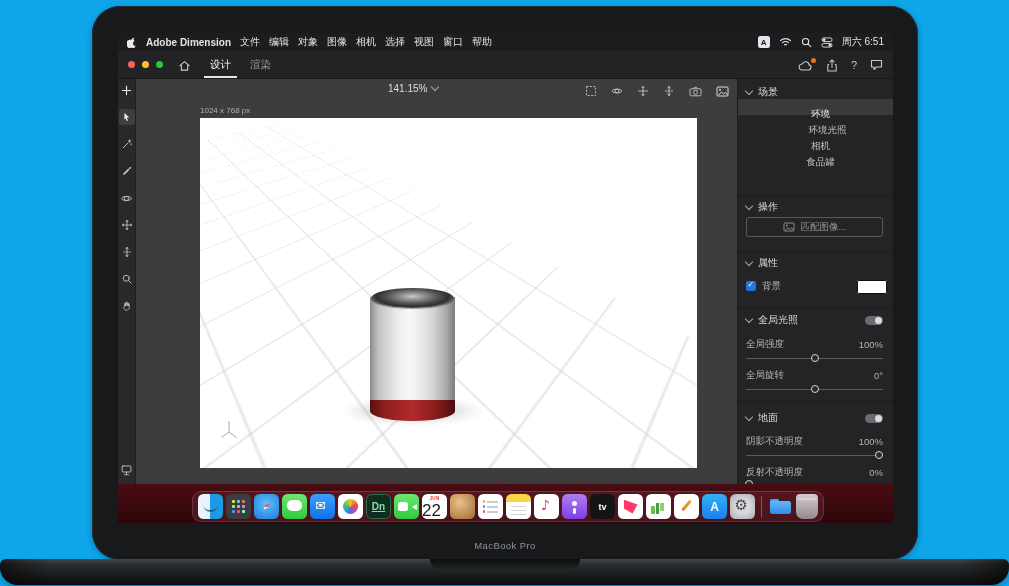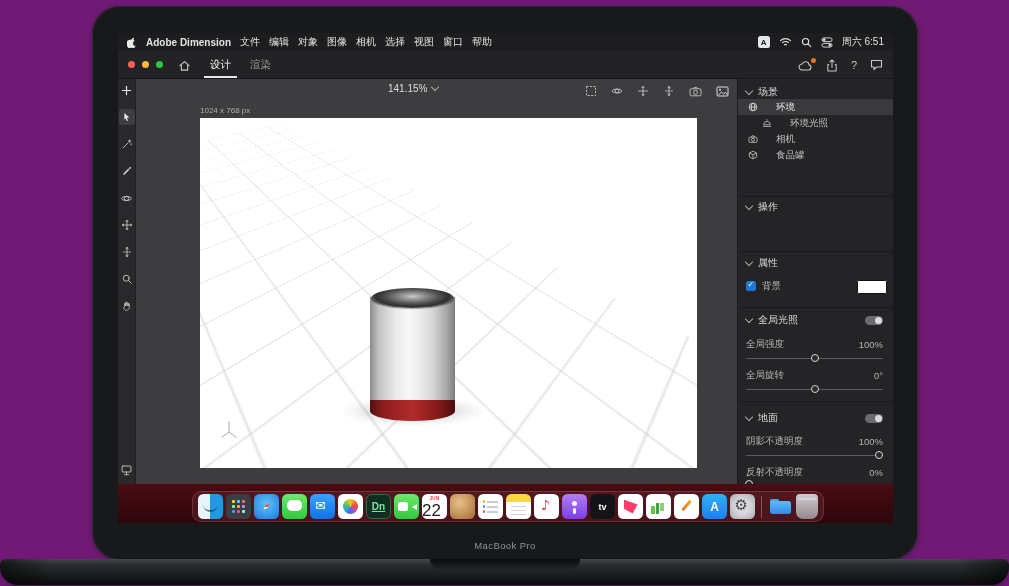--- a/index.html
+++ b/index.html
@@ -1,16 +1,16 @@
 <!DOCTYPE html>
 <html><head>
 <meta charset="utf-8">
 <style>
   html,body{margin:0;padding:0;background:#fff;font-family:"Liberation Sans","DejaVu Sans",sans-serif;}
-  .stage{position:relative;width:1009px;height:586px;background:#701a75;overflow:hidden;}
+  .stage{position:relative;width:1009px;height:586px;background:#0ea5e9;overflow:hidden;}
   
   .lid{position:absolute;left:92px;top:6px;width:826px;height:554px;background:#17191b;border-radius:28px;box-shadow:inset 0 0 0 1px #2a2d30,0 2px 6px rgba(0,0,0,.25);}
   .screen{position:absolute;left:26px;top:27px;width:775px;height:490px;background:#000;overflow:hidden;border-radius:2px;}
   .bezel-label{position:absolute;left:0;right:0;bottom:9px;text-align:center;color:#8f9296;font-size:9.5px;letter-spacing:.4px;}
   .base{position:absolute;left:0;top:559px;width:1009px;height:26px;background:linear-gradient(180deg,#45484b 0%,#2b2e30 20%,#151718 72%,#0a0b0c 100%);border-radius:6px 6px 18px 18px;box-shadow:0 3px 5px rgba(0,0,0,.22);}
   .base::before{content:"";position:absolute;inset:0;border-radius:inherit;background:linear-gradient(90deg,rgba(0,0,0,.55),transparent 5%,transparent 95%,rgba(0,0,0,.55));}
   .base-notch{position:absolute;left:50%;top:0;transform:translateX(-50%);width:150px;height:11px;background:linear-gradient(180deg,#0b0c0d,#222426);border-radius:0 0 14px 14px;}
   
   .menubar{position:absolute;left:0;top:0;width:775px;height:18px;background:#1d1d1f;display:flex;align-items:center;gap:9px;padding:0 9px;box-sizing:border-box;color:#e3e3e5;font-size:10px;}
   .menubar .appname{font-weight:bold;}
@@ -47,21 +47,21 @@
   .shadow{position:absolute;left:138px;top:278px;width:150px;height:30px;background:radial-gradient(ellipse at center,rgba(0,0,0,.25),rgba(0,0,0,0) 68%);filter:blur(2px);}
   .can{position:absolute;left:169px;top:170px;width:87px;height:133px;}
   .can-body{position:absolute;left:1px;right:1px;top:9px;bottom:0;background:linear-gradient(90deg,#8b8b8b 0%,#c2c2c2 10%,#ececec 32%,#f7f7f7 46%,#ededed 58%,#d3d3d3 75%,#a8a8a8 90%,#7c7c7c 100%);border-radius:0 0 50% 50%/0 0 10px 10px;}
   .can-band{position:absolute;left:1px;right:1px;bottom:0;height:21px;background:linear-gradient(90deg,#551010 0%,#8c1d1d 15%,#a82626 40%,#b12b2b 50%,#9c2222 65%,#7a1818 85%,#4a0d0d 100%);border-radius:0 0 50% 50%/0 0 10px 10px;}
   .can-lid{position:absolute;left:2px;right:2px;top:0;height:20px;border-radius:50%;background:radial-gradient(ellipse at 50% 42%,#c9c9c9 0%,#8c8c8c 22%,#505050 45%,#2e2e2e 62%,#707070 76%,#3c3c3c 88%,#787878 100%);box-shadow:0 1px 1px rgba(0,0,0,.35);}
   .axis{position:absolute;left:18px;bottom:26px;}
   
   .panel{position:absolute;left:619px;top:46px;width:156px;height:405px;background:#242426;border-left:1px solid #1b1b1d;box-sizing:border-box;color:#c3c3c5;font-size:10px;overflow:hidden;}
   .phead{position:absolute;left:8px;display:flex;align-items:center;gap:6px;color:#dadadc;font-size:10px;}
   .prow{position:absolute;left:8px;right:10px;height:14px;display:flex;justify-content:space-between;align-items:center;color:#b4b4b6;font-size:9.5px;}
-  .srow{position:absolute;left:0;right:0;height:16px;display:flex;align-items:center;gap:18px;padding-left:10px;box-sizing:border-box;color:#c3c3c5;font-size:9.5px;}
+  .srow{position:absolute;left:0;right:0;height:16px;display:flex;align-items:center;gap:9px;padding-left:10px;box-sizing:border-box;color:#c3c3c5;font-size:9.5px;flex-direction:column;}
   .srow.sel{background:#3a3a3d;color:#ececee;}
   .srow.indent{padding-left:24px;}
   .pdiv{position:absolute;left:0;right:0;height:1px;background:#1b1b1d;}
   .mi-btn{position:absolute;left:8px;right:10px;top:138px;height:20px;border:1px solid #58585a;border-radius:3px;display:flex;align-items:center;justify-content:center;gap:6px;color:#98989a;font-size:9.5px;background:transparent;}
   .check{width:10px;height:10px;border-radius:2px;background:#2076d6;position:relative;display:inline-block;}
   .check::after{content:"✓";position:absolute;left:1.5px;top:-1px;color:#fff;font-size:8px;}
   .swatch{position:absolute;right:6px;top:201px;width:30px;height:14px;border-radius:2px;background:#ffffff;box-shadow:0 0 0 1px #111 inset;}
   .toggle{position:absolute;right:10px;width:18px;height:9px;border-radius:5px;background:#6b6b6f;}
   .toggle::after{content:"";position:absolute;right:1px;top:1px;width:7px;height:7px;border-radius:50%;background:#dcdcde;}
   .slider{position:absolute;left:8px;right:10px;height:10px;}
@@ -349,20 +349,28 @@
               <path d="M1.4 3L5 4.8 8.6 3M5 4.8v4"></path>
             </svg>
           <span>食品罐</span>
         </div>
 
         <div class="pdiv" style="top:117px;"></div>
         <span class="phead" style="top:121px;">
           <i class="chev"></i>
           <span>操作</span>
         </span>
+        <button class="mi-btn">
+          <svg width="12" height="10" viewBox="0 0 12 10" fill="none" stroke="#98989a" stroke-width=".9">
+              <rect x="1" y="1" width="10" height="8" rx="1"></rect>
+              <circle cx="3.8" cy="3.5" r=".9" fill="#98989a" stroke="none"></circle>
+              <path d="M2.5 8l2.5-2.3 2 1.7 1.8-1.5 1.7 2.1"></path>
+            </svg>
+          <span>匹配图像...</span>
+        </button>
 
         <div class="pdiv" style="top:172px;"></div>
         <span class="phead" style="top:177px;">
           <i class="chev"></i>
           <span>属性</span>
         </span>
         <div class="prow" style="top:200px;justify-content:flex-start;gap:6px;">
           <span class="check"></span>
           <span>背景</span>
         </div>

